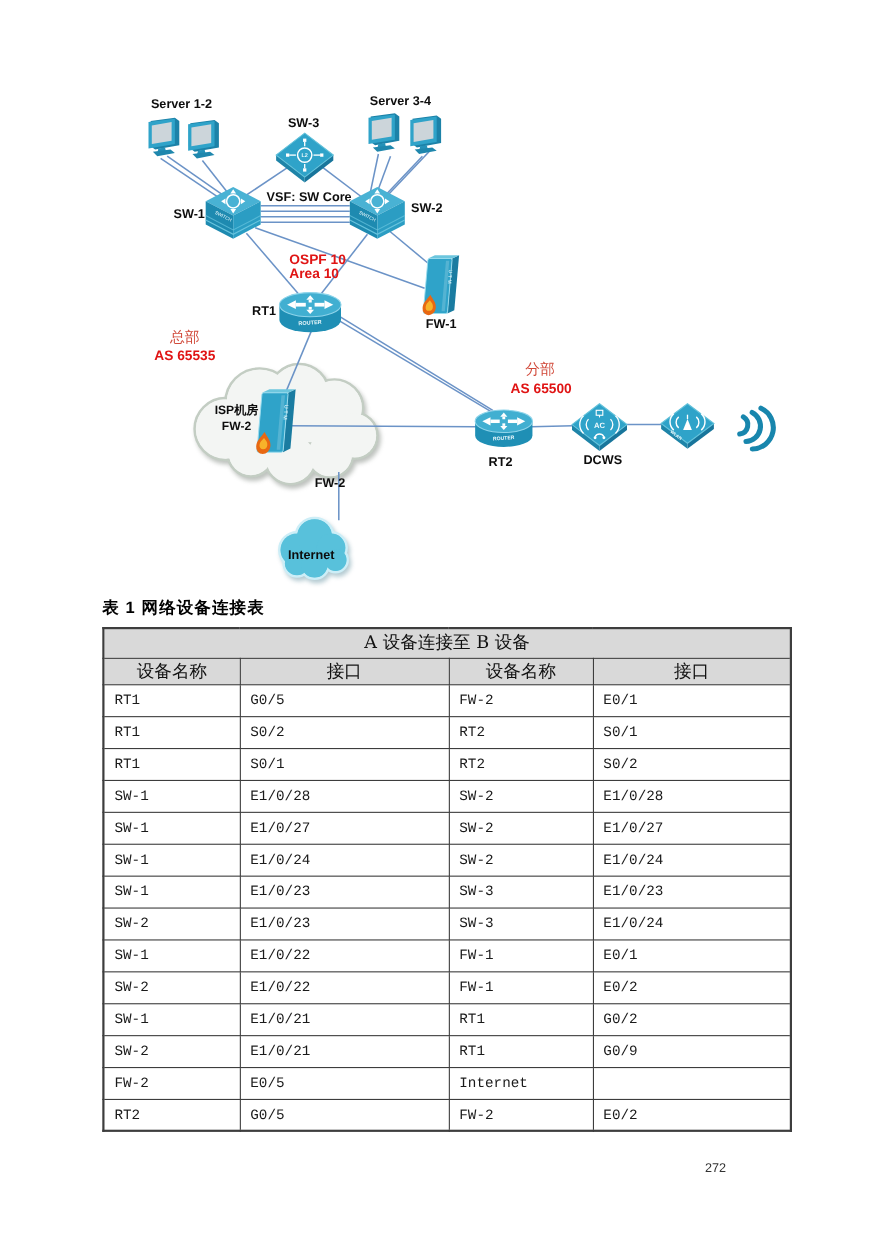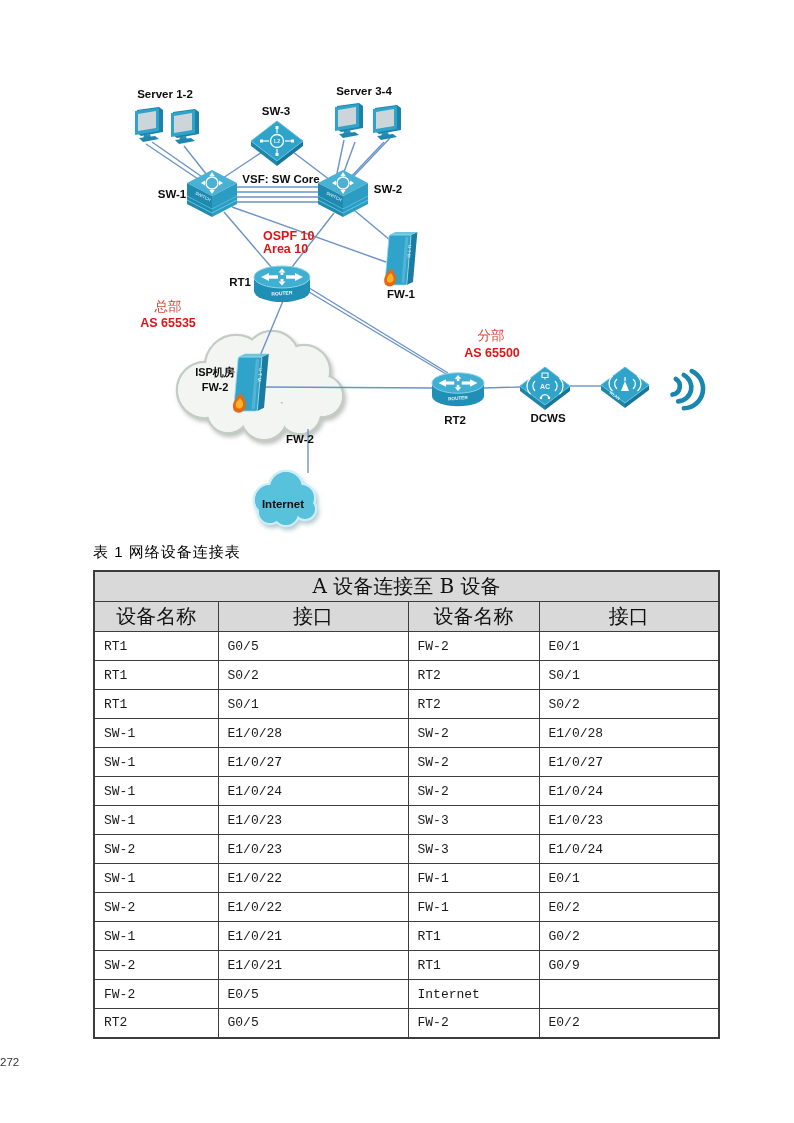--- a/index.html
+++ b/index.html
@@ -5,33 +5,33 @@
   html,body{margin:0;padding:0;background:#fff;}
   .page{position:relative;width:794px;height:1123px;background:#ffffff;overflow:hidden;
         font-family:"Liberation Sans",sans-serif;}
   svg.diagram{position:absolute;left:0;top:0;}
   .lbl{font-family:"Liberation Sans",sans-serif;font-weight:bold;font-size:11px;fill:#0d0d0d;}
   .lbl-big{font-size:11.5px;}
   .lbl-red{font-family:"Liberation Sans",sans-serif;font-weight:bold;font-size:12.5px;fill:#e01414;}
   .lbl-red-soft{font-family:"Liberation Serif","DejaVu Serif",serif;font-size:13.5px;fill:#d14a3a;}
   .icon-text{font-family:"Liberation Sans",sans-serif;fill:#eaf8fc;}
   .link{stroke:#6b93c7;stroke-width:1.4;fill:none;}
-  .tbl-caption{position:absolute;left:93px;top:543px;font-size:15px;font-weight:normal;color:#000;
+  .tbl-caption{position:absolute;left:93px;top:543px;font-size:15px;font-weight:bold;color:#000;
                letter-spacing:1px;font-family:"Liberation Sans",sans-serif;}
   table.conn{position:absolute;left:93px;top:570px;width:625px;border-collapse:collapse;
              table-layout:fixed;border:2px solid #3d3d3d;}
   table.conn th,table.conn td{border:1.5px solid #3d3d3d;box-sizing:border-box;overflow:hidden;white-space:nowrap;}
   table.conn thead th{background:#d9d9d9;font-family:"DejaVu Serif","Liberation Serif",serif;
-                      font-weight:400;font-size:20px;color:#111;text-align:center;}
+                      font-weight:400;font-size:16px;color:#111;text-align:center;}
   table.conn thead tr.span-row th{height:27px;}
   table.conn thead tr.colhead-row th{height:20px;}
   table.conn tbody td{height:29px;font-family:"Liberation Mono","DejaVu Sans Mono",monospace;
                       font-size:13px;color:#1a1a1a;text-align:left;padding:0 0 0 9px;background:#fff;}
-  .page-num{position:absolute;top:1056px;left:0;width:638px;text-align:left;
-            font-size:11.5px;color:#333;font-family:"Liberation Sans",sans-serif;}
+  .page-num{position:absolute;top:1056px;left:0;width:638px;text-align:right;
+            font-size:11.5px;color:#333;font-family:"Liberation Sans",sans-serif;padding-left:22px;}
   .cloud-shadow{filter:drop-shadow(2px 3px 2px rgba(110,120,110,0.45));}
   .cloud-shadow-blue{filter:drop-shadow(2px 3px 2px rgba(90,140,155,0.45));}
 </style>
 </head>
 <body>
 
 <div class="page">
 
   <svg class="diagram" width="794" height="560" viewBox="0 0 794 560">
 

